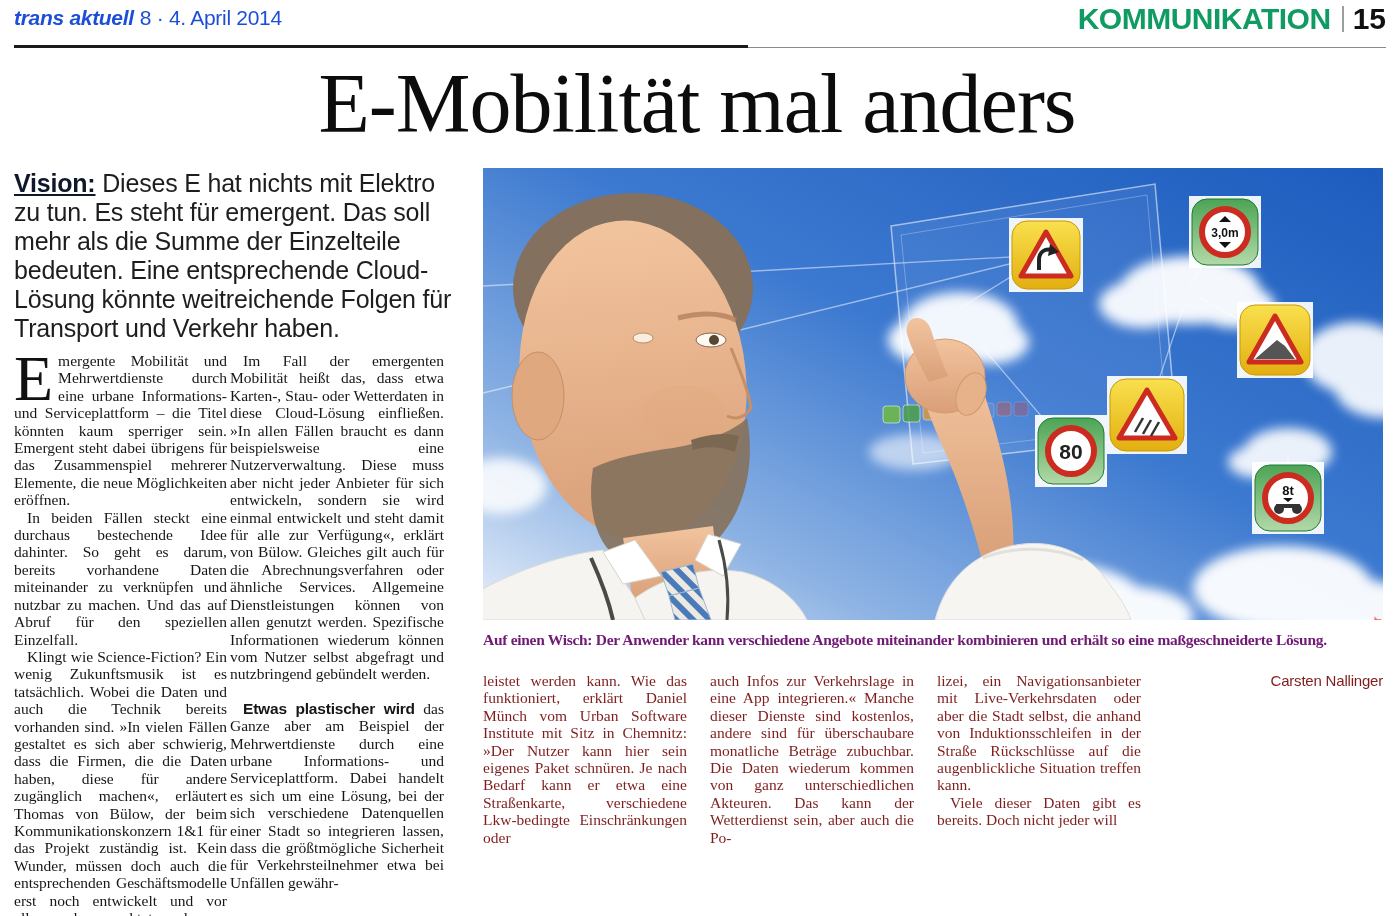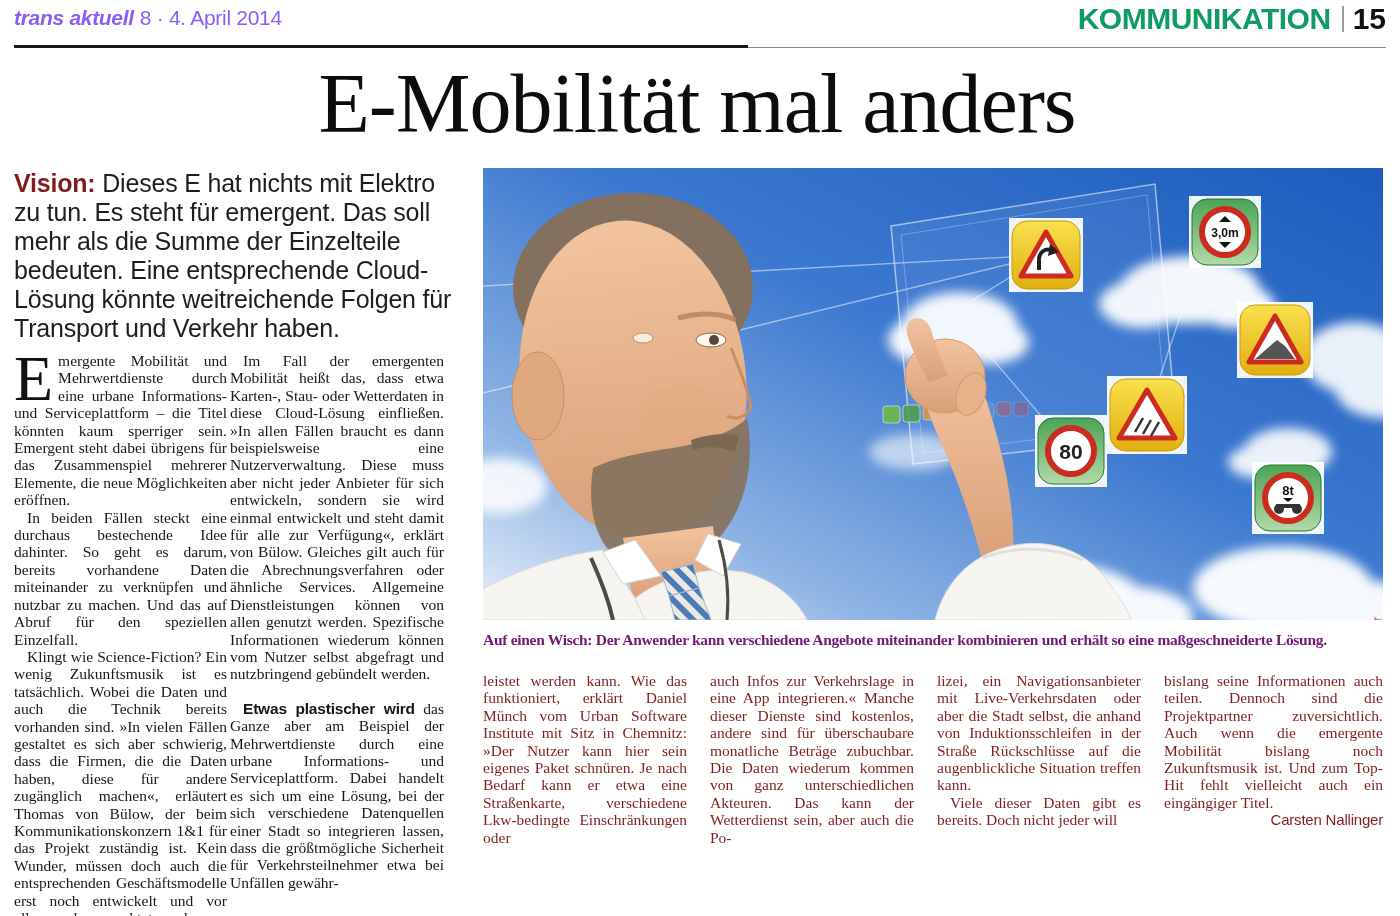--- a/index.html
+++ b/index.html
@@ -1,41 +1,41 @@
 <!DOCTYPE html>
 <html><head>
 <meta charset="utf-8">
 <style>
   html,body{margin:0;padding:0;background:#e9e9e9;}
   #page{position:relative;width:1400px;height:916px;background:#fff;overflow:hidden;
         font-family:"Liberation Serif", serif;color:#141414;}
 
   
   .masthead-left{position:absolute;left:14px;top:6px;font-family:"Liberation Sans",sans-serif;
-     font-size:21px;color:#8b5cf6;white-space:nowrap;}
+     font-size:21px;color:#1d4ed8;white-space:nowrap;}
   .paper-name{font-weight:bold;font-style:italic;letter-spacing:-.3px;}
   .issue-info{font-weight:normal;margin-left:6px;letter-spacing:-.3px;}
   .section-head{position:absolute;right:14px;top:2px;font-family:"Liberation Sans",sans-serif;
      font-size:30px;display:flex;align-items:center;white-space:nowrap;}
   .section-title{color:#0f9b62;font-weight:bold;letter-spacing:-.5px;}
   .section-divider{display:inline-block;width:2px;height:26px;background:#9aa09d;margin:0 9px 0 11px;}
   .page-number{color:#111;font-weight:bold;}
   .rule-thin{position:absolute;left:14px;right:14px;top:47px;height:1px;background:#8a8a8a;}
   .rule-thick{position:absolute;left:14px;width:734px;top:45px;height:3px;background:#1a1a1a;}
 
   
   .headline{position:absolute;left:0;right:6px;top:56px;text-align:center;
      font-family:"Liberation Serif",serif;font-size:84px;line-height:96px;font-weight:400;
      letter-spacing:-1px;color:#0c0c0c;}
 
   
   .lead{position:absolute;left:14px;top:169px;width:450px;
      font-family:"Liberation Sans",sans-serif;font-size:25px;line-height:29px;color:#1d1d1d;
      letter-spacing:-.2px;}
-  .lead-label{color:#7f1d1d;font-weight:bold;}
+  .lead-label{color:#0f172a;font-weight:bold;text-decoration:underline;}
 
   
   .bodycol{position:absolute;top:352px;font-size:15.5px;line-height:17.4px;text-align:justify;
      color:#161616;}
   .bodycol p{margin:0;}
   .indent{text-indent:13px;}
   .dropcap{float:left;font-size:64px;line-height:50px;padding:2px 5px 0 0;font-family:"Liberation Serif",serif;color:#111;}
   .subhead-lead{font-family:"Liberation Sans",sans-serif;font-weight:bold;letter-spacing:-.2px;}
   .gap-top{margin-top:17px !important;}
   #col1{left:14px;width:213px;}
@@ -280,17 +280,16 @@
     <p>leistet werden kann. Wie das funktioniert, erklärt Daniel Münch vom Urban Software Institute mit Sitz in Chemnitz: »Der Nutzer kann hier sein eigenes Paket schnüren. Je nach Bedarf kann er etwa eine Straßenkarte, verschiedene Lkw-bedingte Einschränkungen oder</p>
   </div>
   <div class="botcol" id="bcol3">
     <p>lizei, ein Navigationsanbieter mit Live-Verkehrsdaten oder aber die Stadt selbst, die anhand von Induktionsschleifen in der Straße Rückschlüsse auf die augenblickliche Situation treffen kann.</p>
     <p class="indent">Viele dieser Daten gibt es bereits. Doch nicht jeder will</p>
   </div>
   <div class="botcol" id="bcol2">
     <p>auch Infos zur Verkehrslage in eine App integrieren.« Manche dieser Dienste sind kostenlos, andere sind für überschaubare monatliche Beträge zubuchbar. Die Daten wiederum kommen von ganz unterschiedlichen Akteuren. Das kann der Wetterdienst sein, aber auch die Po-</p>
   </div>
   <div class="botcol" id="bcol4">
-    <p>bislang seine Informationen auch teilen. Dennoch sind die Projektpartner zuversichtlich. Auch wenn die emergente Mobilität bislang noch Zukunftsmusik ist. Und zum Top-Hit fehlt vielleicht auch ein eingängiger Titel.</p>
     <p class="byline">Carsten Nallinger</p>
   </div>
 
 </div>
 
 </body></html>

